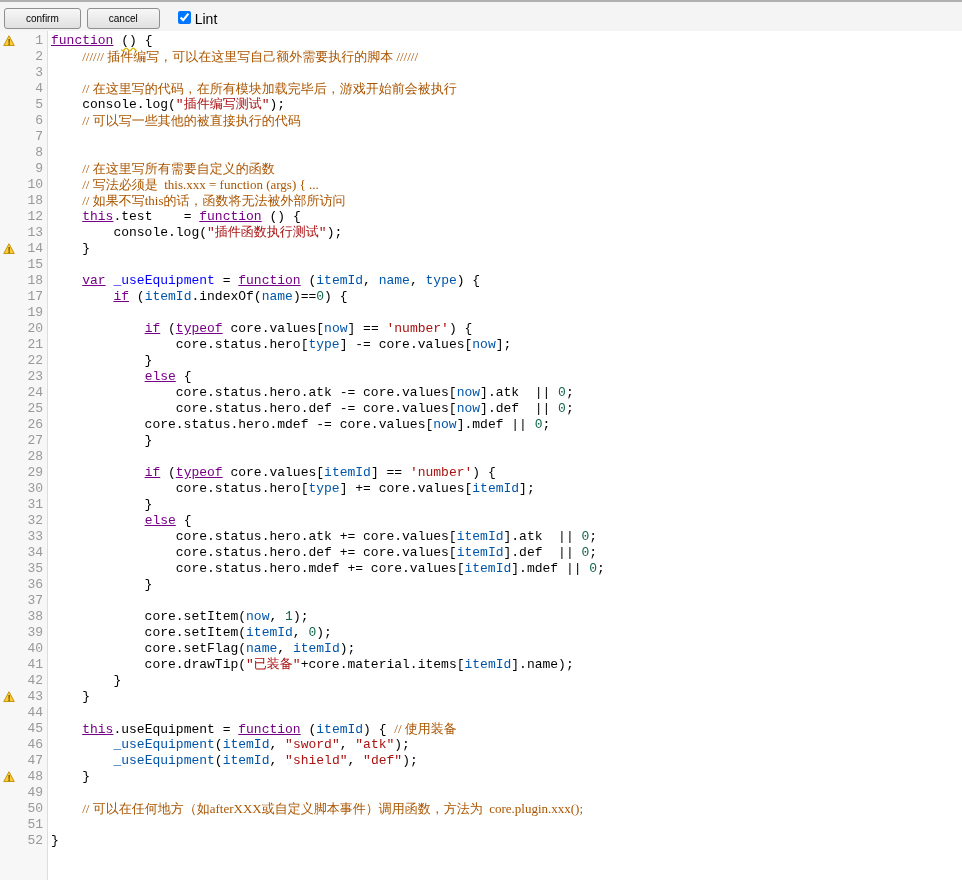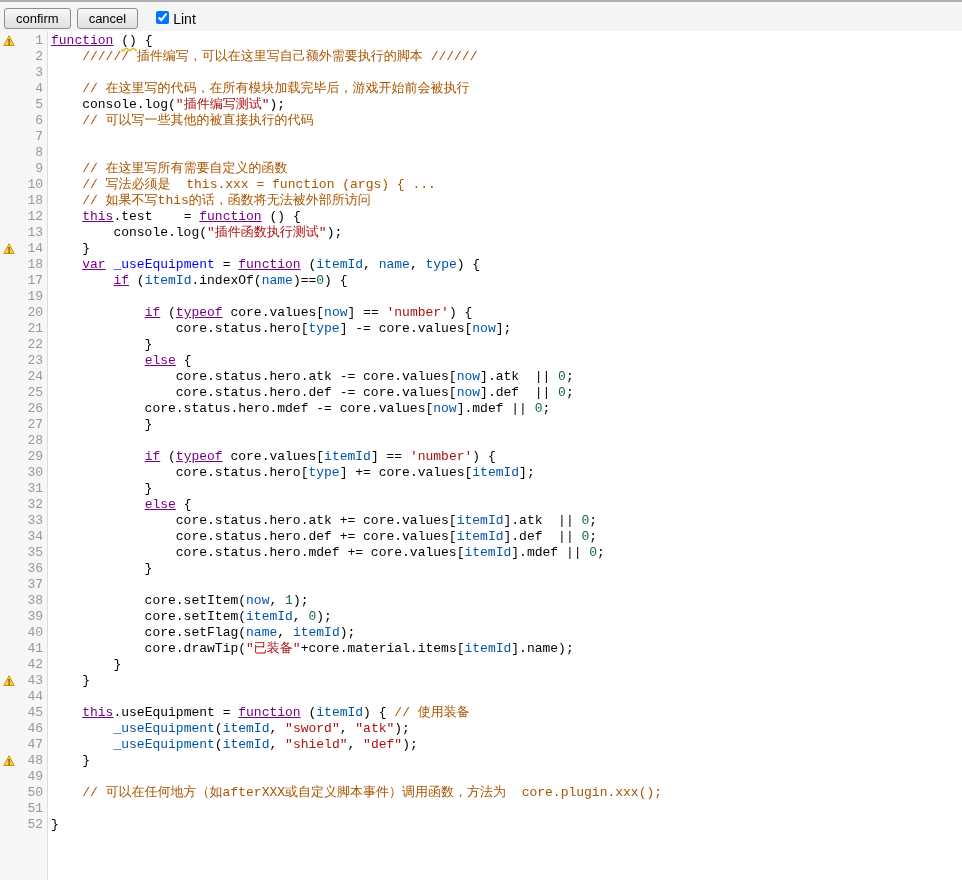--- a/index.html
+++ b/index.html
@@ -3,43 +3,43 @@
 <meta charset="utf-8">
 <style>
   html,body{margin:0;padding:0;background:#fff;}
   body{width:962px;height:880px;overflow:hidden;display:flex;flex-direction:column;
        font-family:"Liberation Sans",sans-serif;}
 
   
   .toolbar{height:31px;box-sizing:border-box;background:#f4f4f4;
            border-top:2px solid #b0b0b0;padding:4px 0 0 4px;flex:0 0 auto;
            display:flex;align-items:center;}
-  .btn{font-family:"Liberation Sans",sans-serif;font-size:13px;color:#000;
+  .btn{font-family:"Liberation Sans",sans-serif;font-size:10px;color:#000;
        background:linear-gradient(#f7f7f7,#e0e0e0);border:1px solid #8f8f8f;
-       border-radius:3px;padding:2px 11px;height:21px;line-height:15px;
+       border-radius:3px;padding:2px 21px;height:21px;line-height:15px;
        margin-right:6px;cursor:pointer;}
   .lint-wrap{display:flex;align-items:flex-start;margin-left:12px;}
   .lint-wrap input{margin:0 4px 0 0;width:13px;height:13px;}
   .lint-label{font-size:14px;color:#000;}
 
   
   .editor{flex:1 1 auto;position:relative;
           font-family:"Liberation Mono","DejaVu Sans Mono",monospace;
           font-size:13px;line-height:16px;
           background:linear-gradient(to right,#f7f7f7 47px,#ddd 47px,#ddd 48px,#fff 48px);
           padding-top:2px;}
   .line{display:flex;height:16px;}
   .g-mark{flex:0 0 18px;display:flex;align-items:center;justify-content:center;}
   .g-num{flex:0 0 29px;box-sizing:border-box;text-align:right;padding-right:4px;
          color:#999;}
   .code{flex:1;white-space:pre;padding-left:4px;color:#000;}
 
   
   .t-k{color:#708;text-decoration:underline;}           
-  .t-c{color:#a50;}           
+  .t-c{color:#a50;font-family:Liberation Serif, serif;}           
   .t-s{color:#a11;}           
   .t-n{color:#164;}           
   .t-d{color:#00f;}           
   .t-v{color:#05a;}           
   .t-p{color:#000;}           
   .t-w{color:#000;text-decoration:underline wavy #d9b600;
        text-decoration-skip-ink:none;text-underline-offset:3px;}
 </style>
 </head>
 <body>
@@ -129,20 +129,25 @@
         <svg width="12" height="12" viewBox="0 0 16 16">
           <path d="M8 1 L15 14 H1 Z" fill="#ffcc33" stroke="#c08d00" stroke-width="1.2" stroke-linejoin="round"></path>
           <text x="8" y="13" text-anchor="middle" font-size="11" font-weight="bold" fill="#5a4300" font-family="Liberation Sans,sans-serif">!</text>
         </svg>
       </div>
       <div class="g-num">14</div>
       <div class="code"><span class="t-p">    }</span></div>
     </div>
     <div class="line">
       <div class="g-mark"></div>
+      <div class="g-num">15</div>
+      <div class="code"></div>
+    </div>
+    <div class="line">
+      <div class="g-mark"></div>
       <div class="g-num">18</div>
       <div class="code"><span class="t-p">    </span><span class="t-k">var</span><span class="t-p"> </span><span class="t-d">_useEquipment</span><span class="t-p"> = </span><span class="t-k">function</span><span class="t-p"> (</span><span class="t-v">itemId</span><span class="t-p">, </span><span class="t-v">name</span><span class="t-p">, </span><span class="t-v">type</span><span class="t-p">) {</span></div>
     </div>
     <div class="line">
       <div class="g-mark"></div>
       <div class="g-num">17</div>
       <div class="code"><span class="t-p">        </span><span class="t-k">if</span><span class="t-p"> (</span><span class="t-v">itemId</span><span class="t-p">.indexOf(</span><span class="t-v">name</span><span class="t-p">)==</span><span class="t-n">0</span><span class="t-p">) {</span></div>
     </div>
     <div class="line">
       <div class="g-mark"></div>

